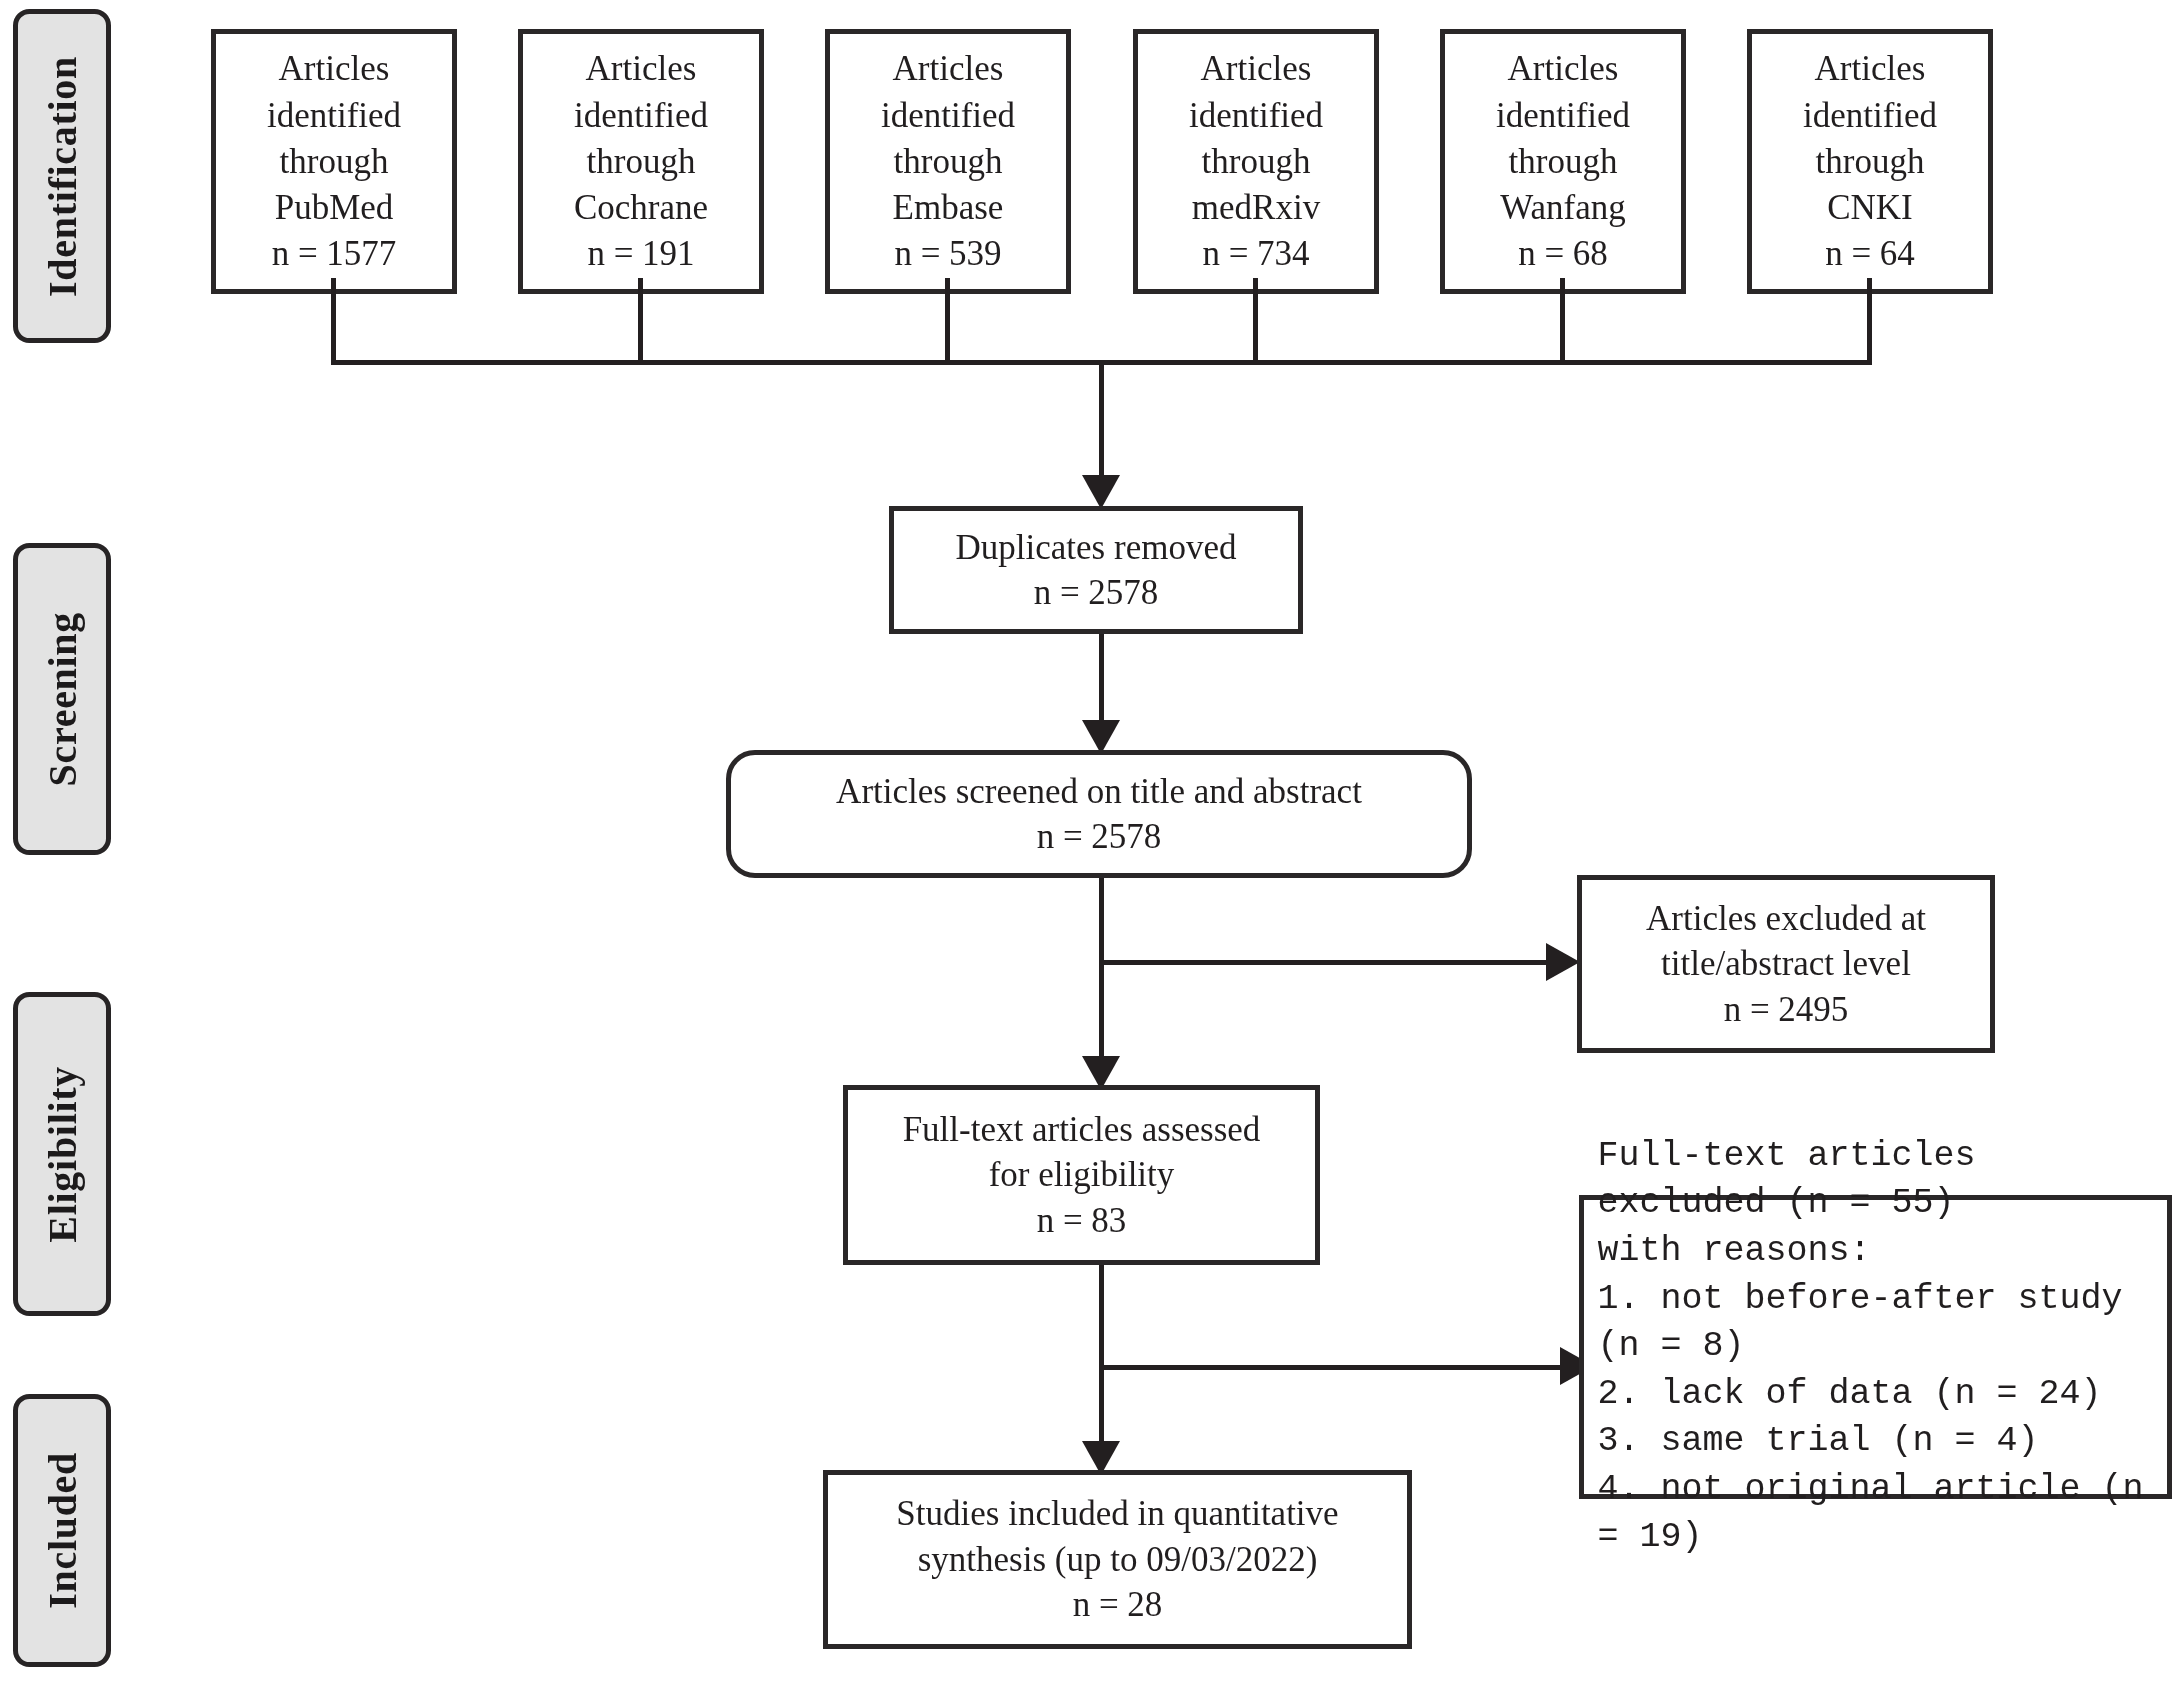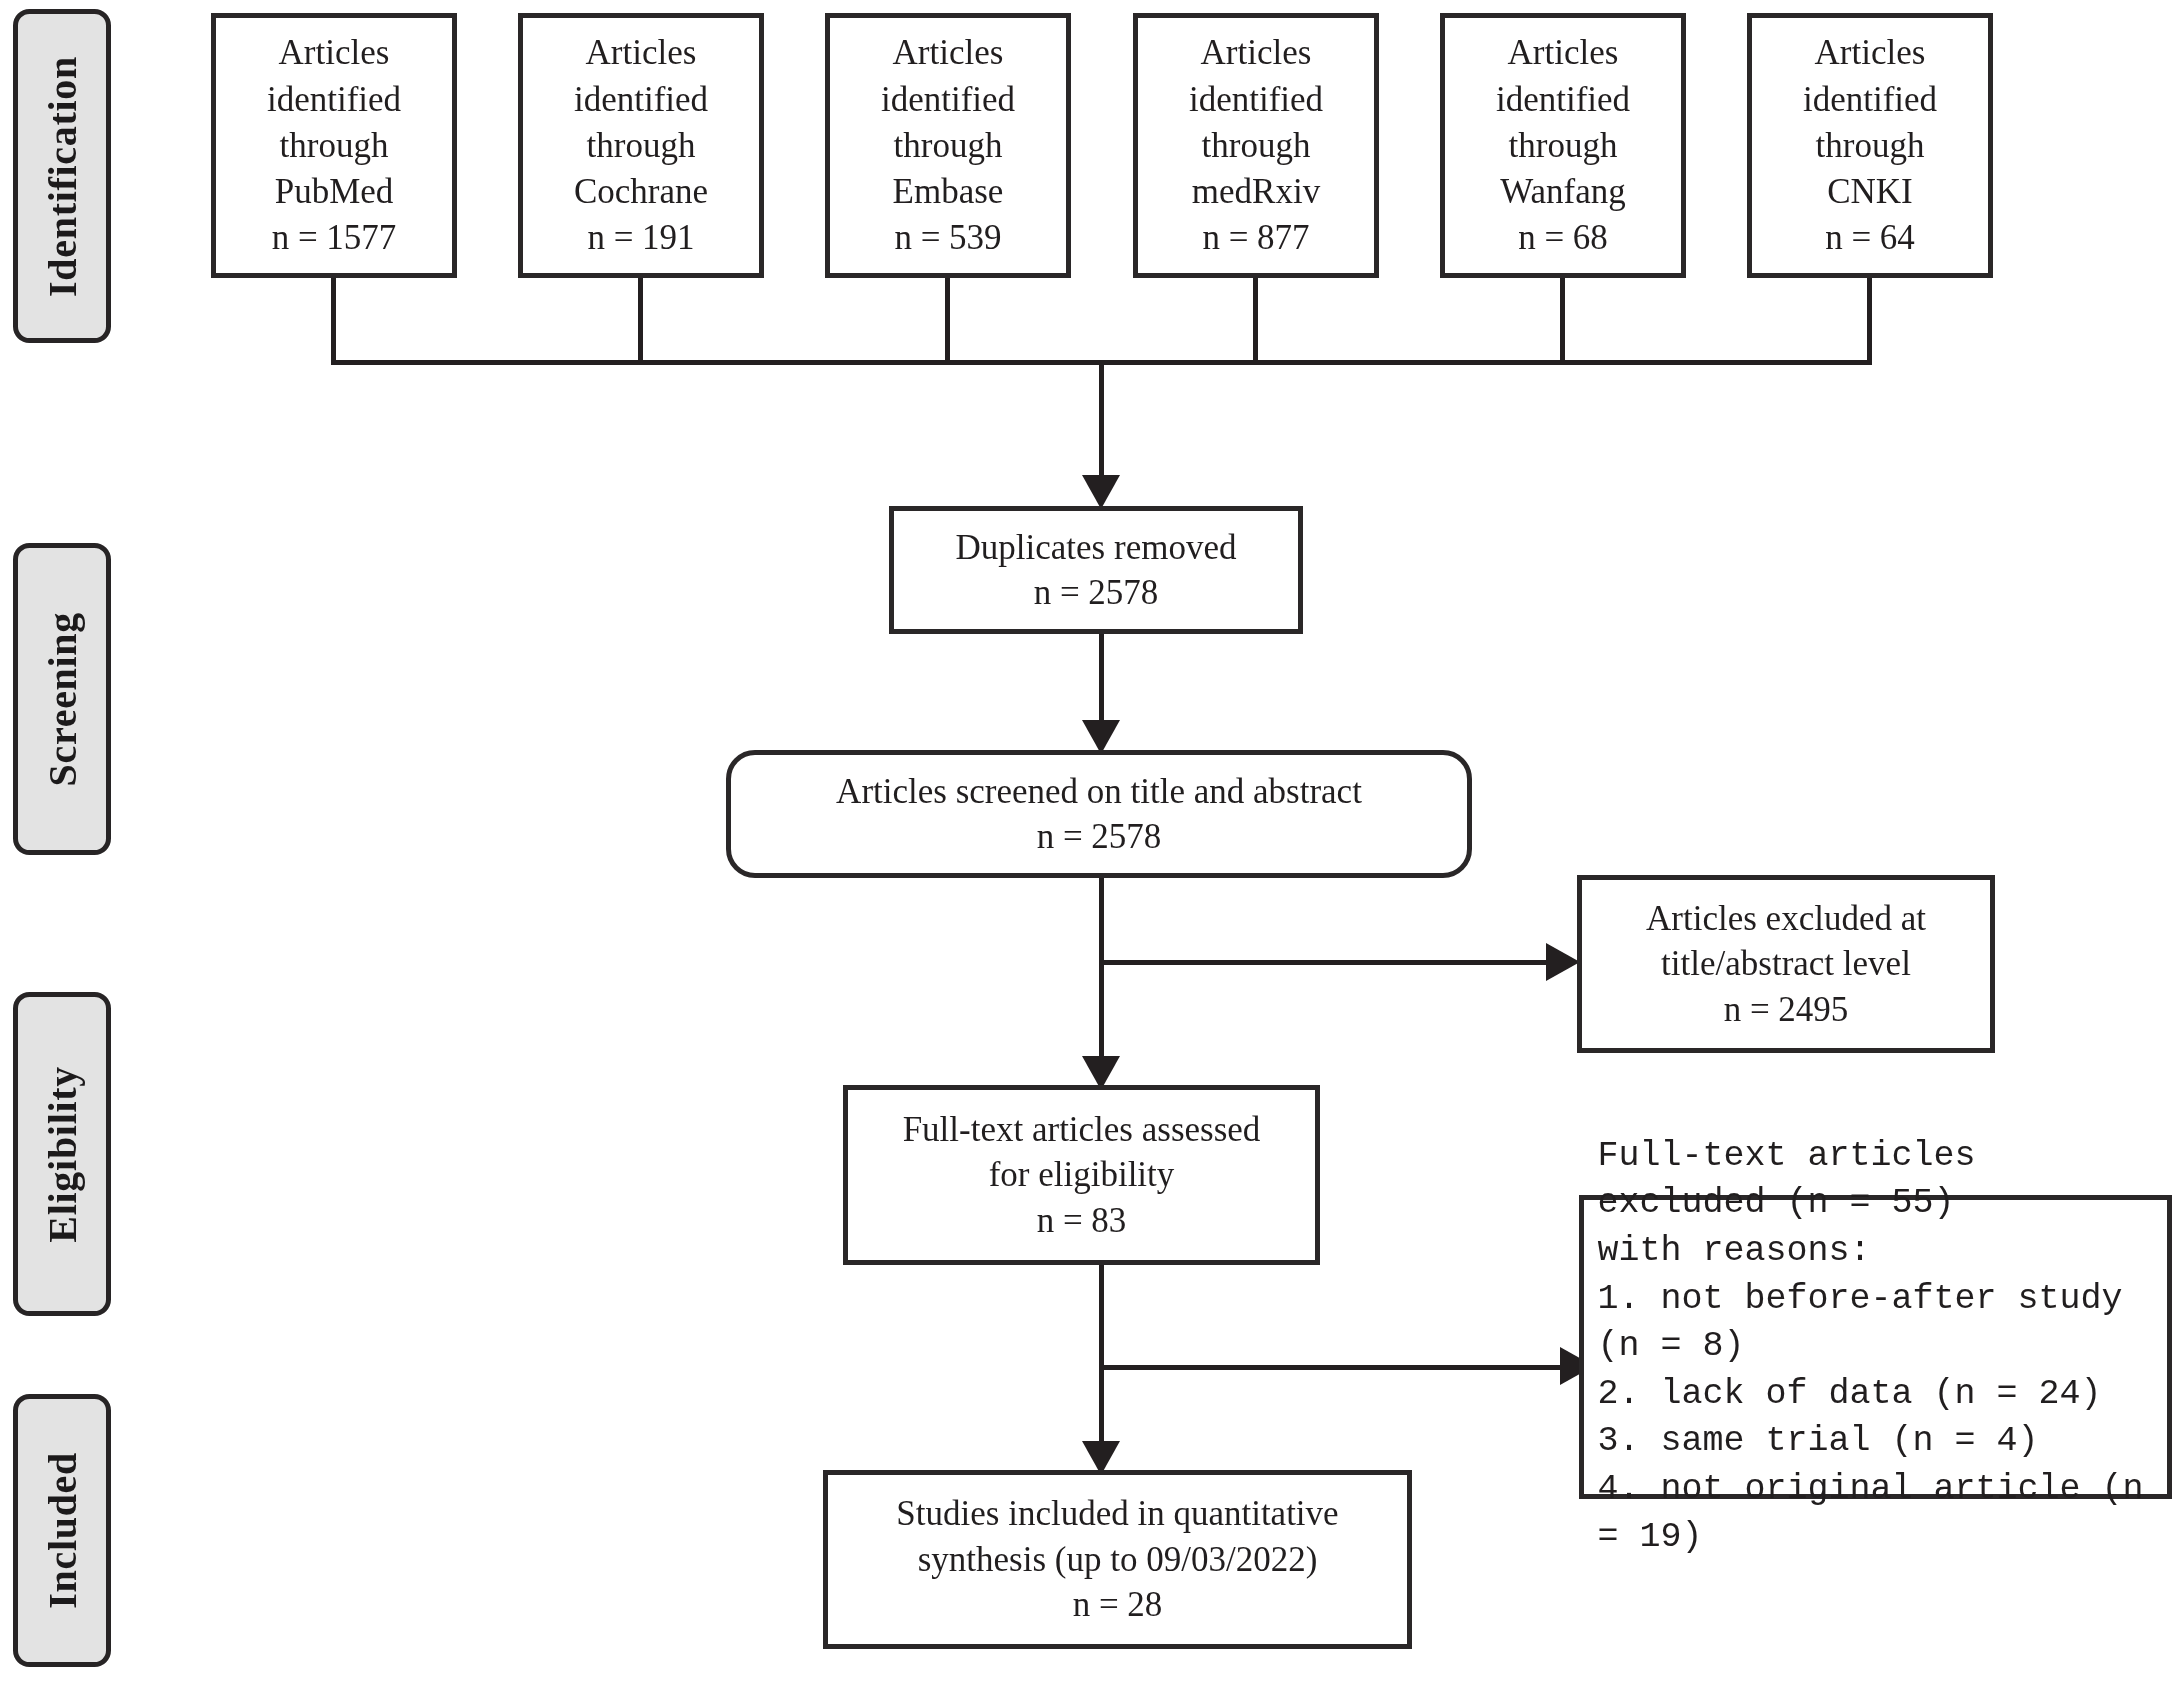--- a/index.html
+++ b/index.html
@@ -65,20 +65,21 @@
     line-height: 1.36;
     padding: 7.5px 13.4px;
     font-family: Liberation Mono, monospace;
   }
 
   
   .flow-box.source-box {
     font-size: 35px;
     line-height: 1.32;
     padding: 3px 18px;
+    margin-top: 16px;
   }
 
   
   .conn {
     position: absolute;
     background: #231f20;
   }
   .conn-v { width: 5.2px; }
   .conn-h { height: 5.2px; }
 
@@ -150,21 +151,21 @@
       <div>n = 539</div>
     </div>
   </div>
 
   <div class="flow-box source-box" style="left:1133px; top:13.4px; width:246px; height:265px;">
     <div class="box-text">
       <div>Articles</div>
       <div>identified</div>
       <div>through</div>
       <div>medRxiv</div>
-      <div>n = 877</div>
+      <div>n = 734</div>
     </div>
   </div>
 
   <div class="flow-box source-box" style="left:1440px; top:13.4px; width:246px; height:265px;">
     <div class="box-text">
       <div>Articles</div>
       <div>identified</div>
       <div>through</div>
       <div>Wanfang</div>
       <div>n = 68</div>

